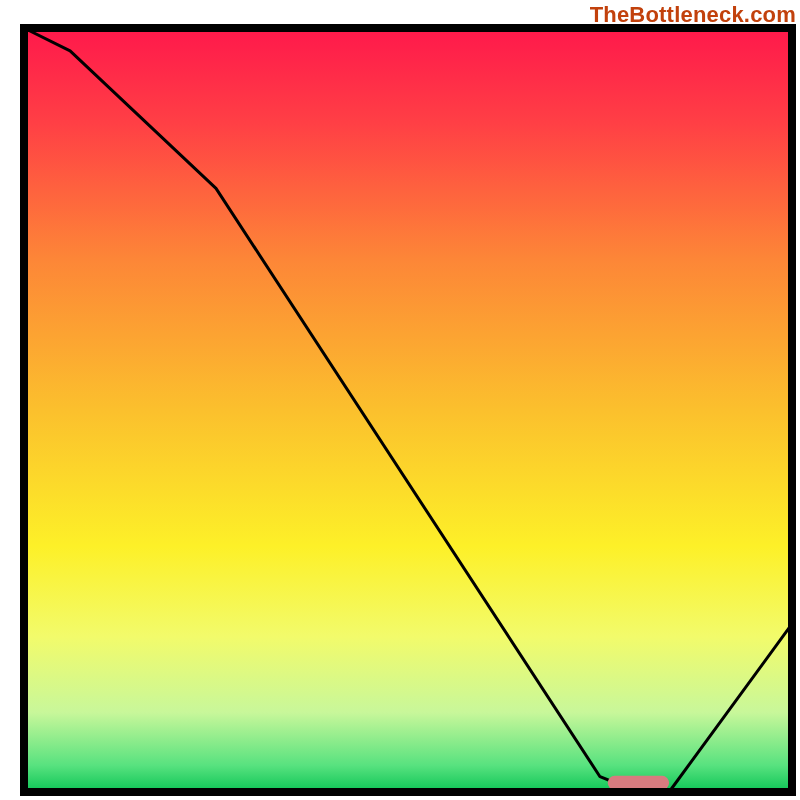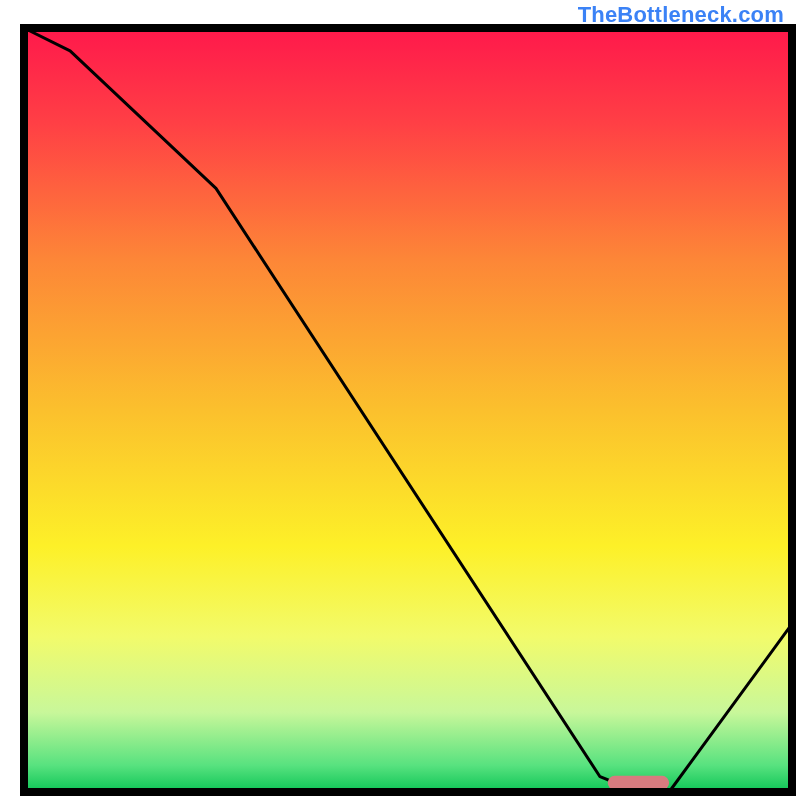--- a/index.html
+++ b/index.html
@@ -11,24 +11,24 @@
     font-family: Arial, Helvetica, sans-serif;
   }
   .container {
     position: relative;
     width: 800px;
     height: 800px;
   }
   .watermark {
     position: absolute;
     top: 2px;
-    right: 16px;
+    right: 4px;
     font-size: 22px;
     font-weight: 600;
-    color: #3b82f6;
+    color: #c2410c;
     letter-spacing: 0.2px;
   }
   svg {
     display: block;
   }
 </style>
 </head>
 <body>
 
 <div class="container">

